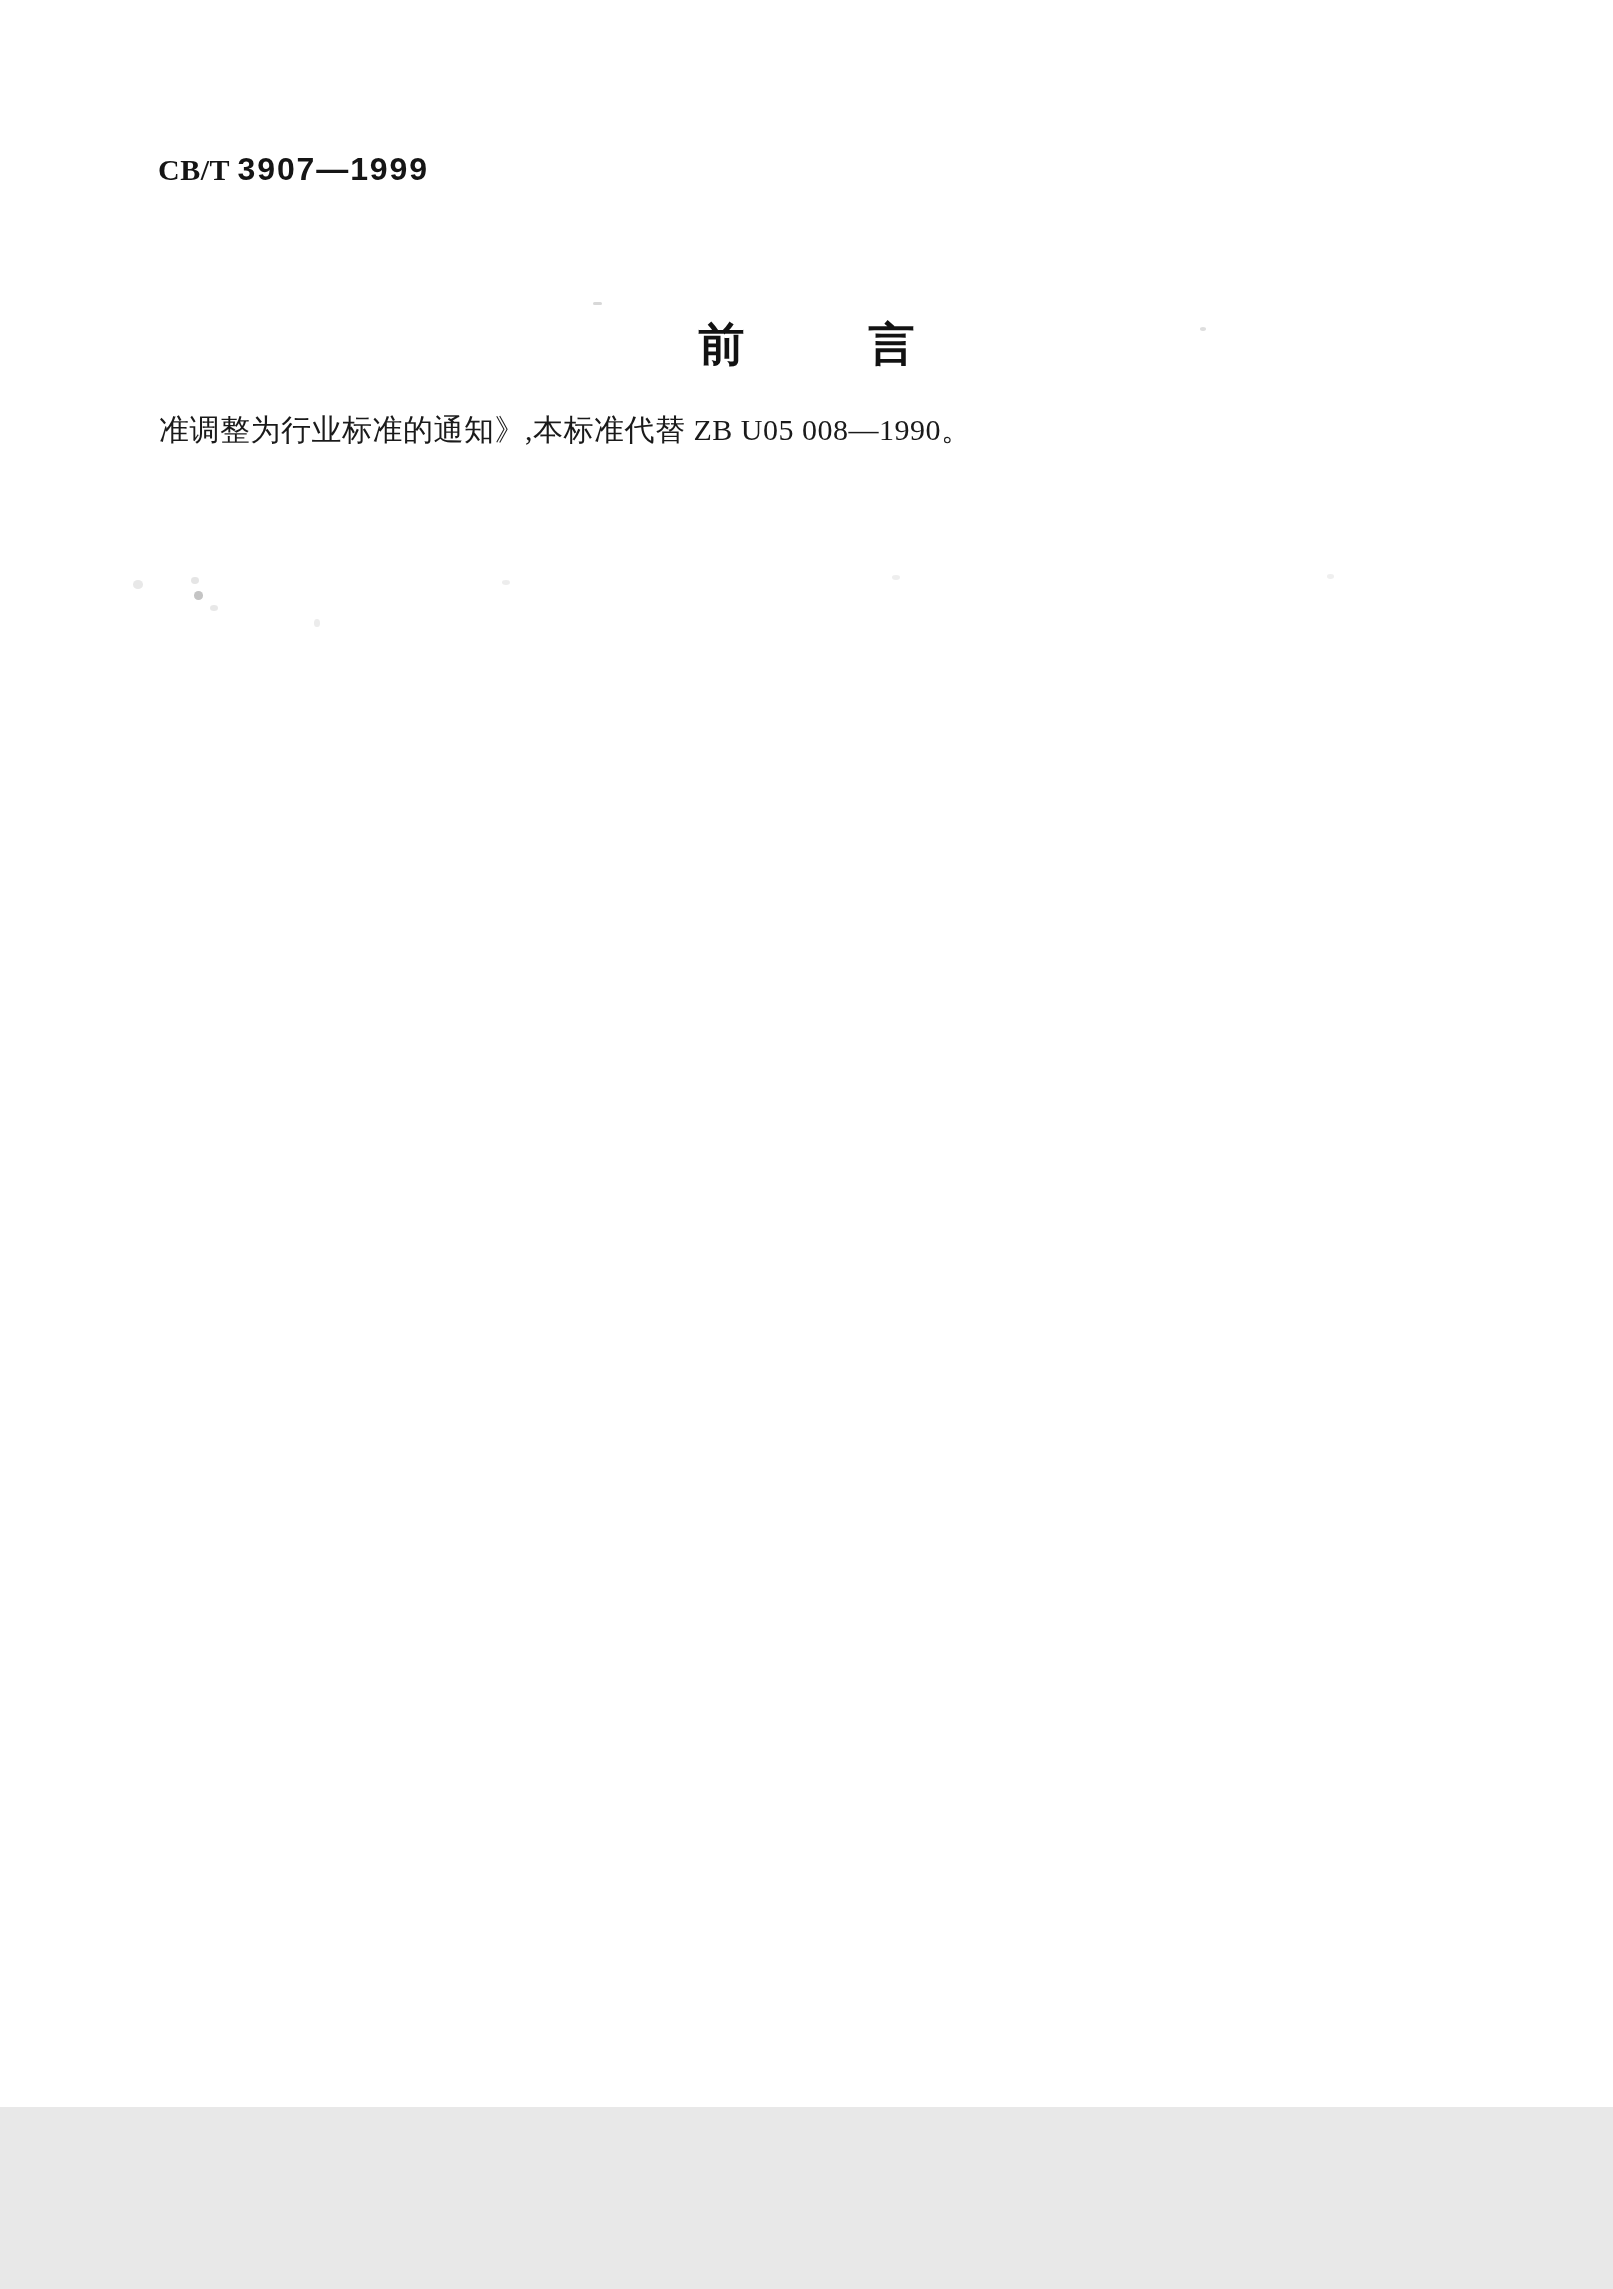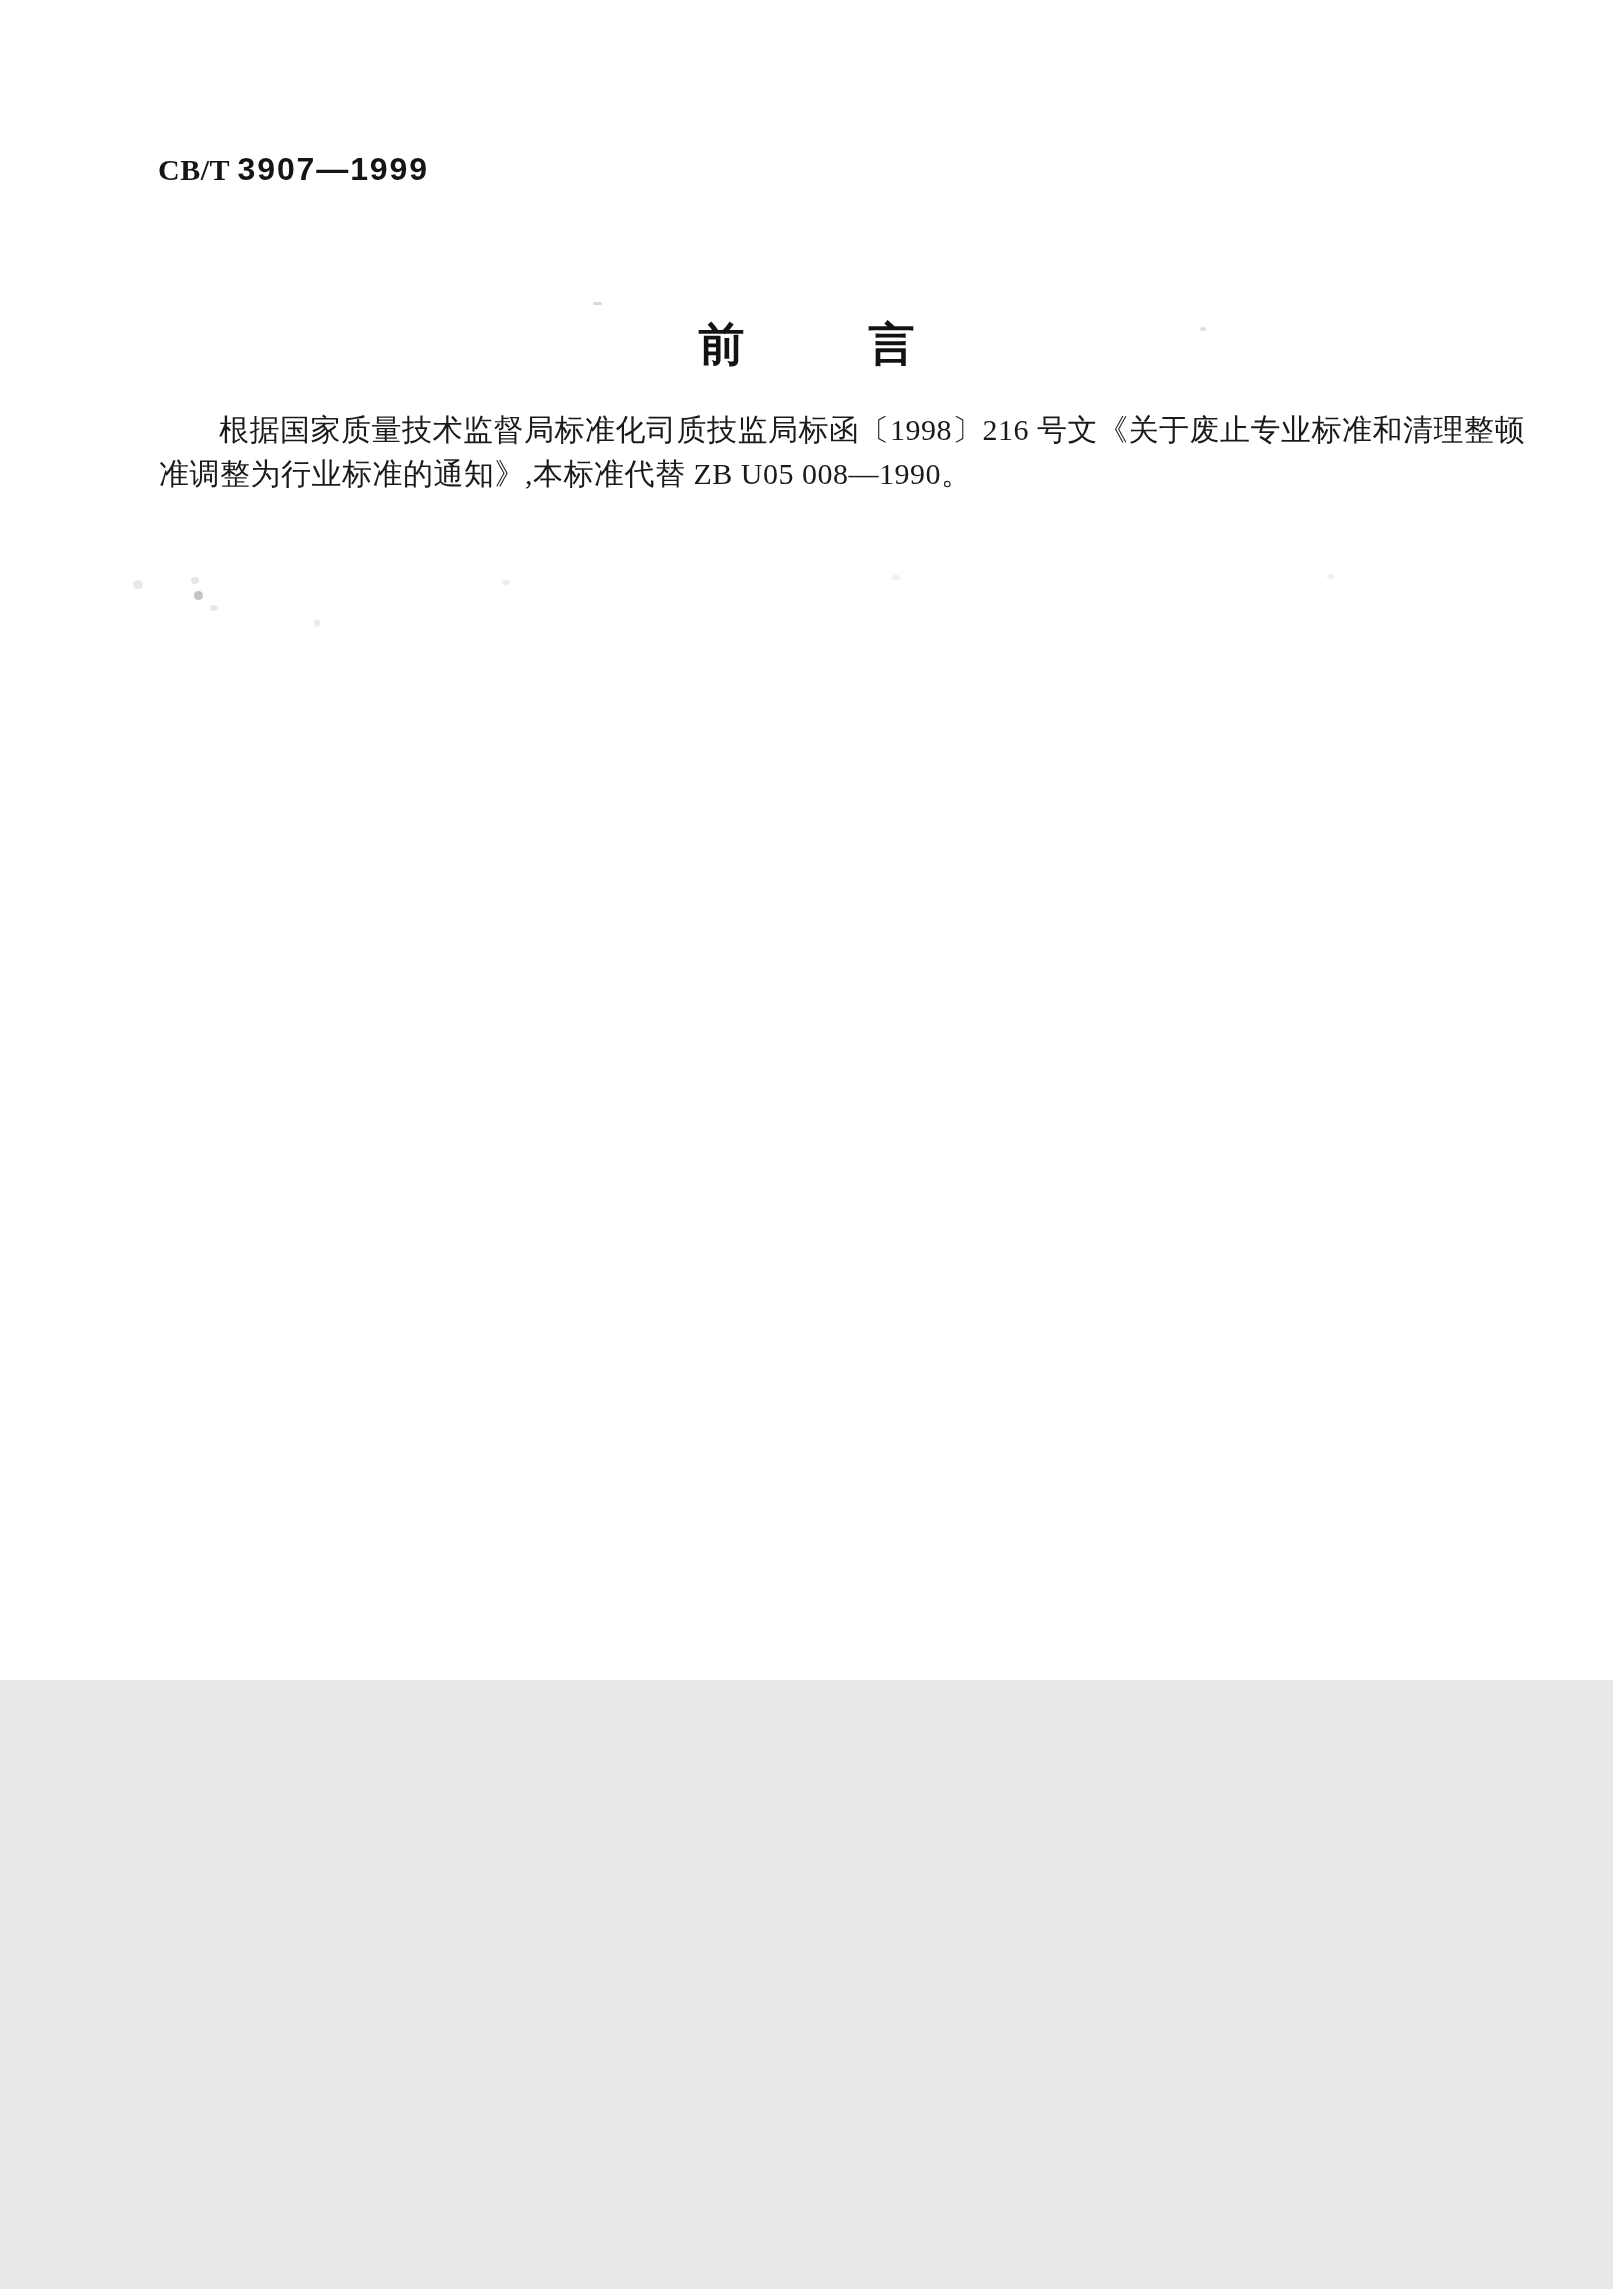--- a/index.html
+++ b/index.html
@@ -3,21 +3,21 @@
 <meta charset="utf-8">
 <style>
   html, body {
     margin: 0;
     padding: 0;
     background: #e8e8e8;
   }
   .page {
     position: relative;
     width: 1613px;
-    height: 1680px;
+    height: 2107px;
     margin: 0 auto;
     background: #ffffff;
     overflow: hidden;
     font-family: "Liberation Serif", "DejaVu Serif", serif;
     color: #151515;
   }
   
   .standard-code {
     position: absolute;
     left: 158px;
@@ -85,21 +85,20 @@
     <span> </span>
     <span class="code-number">3907—1999</span>
   </div>
 
   <div class="foreword-title">
     <span>前</span>
     <span>言</span>
   </div>
 
   <div class="foreword-body">
-    <div class="foreword-line indent">根据国家质量技术监督局标准化司质技监局标函〔1998〕216 号文《关于废止专业标准和清理整顿</div>
     <div class="foreword-line">准调整为行业标准的通知》,本标准代替 ZB U05 008—1990。</div>
   </div>
 
   <div class="speck" style="left:593px; top:302px; width:8.7px; height:2.9px; opacity:0.30; border-radius:1.9px;"></div>
   <div class="speck" style="left:1200px; top:327px; width:5.8px; height:3.9px; opacity:0.25;"></div>
   <div class="speck" style="left:133px; top:580px; width:9.7px; height:8.7px; opacity:0.18;"></div>
   <div class="speck" style="left:191px; top:577px; width:7.7px; height:6.8px; opacity:0.20;"></div>
   <div class="speck" style="left:194px; top:591px; width:8.7px; height:8.7px; opacity:0.45;"></div>
   <div class="speck" style="left:210px; top:605px; width:7.7px; height:5.8px; opacity:0.18;"></div>
   <div class="speck" style="left:314px; top:619px; width:5.8px; height:7.7px; opacity:0.15;"></div>

